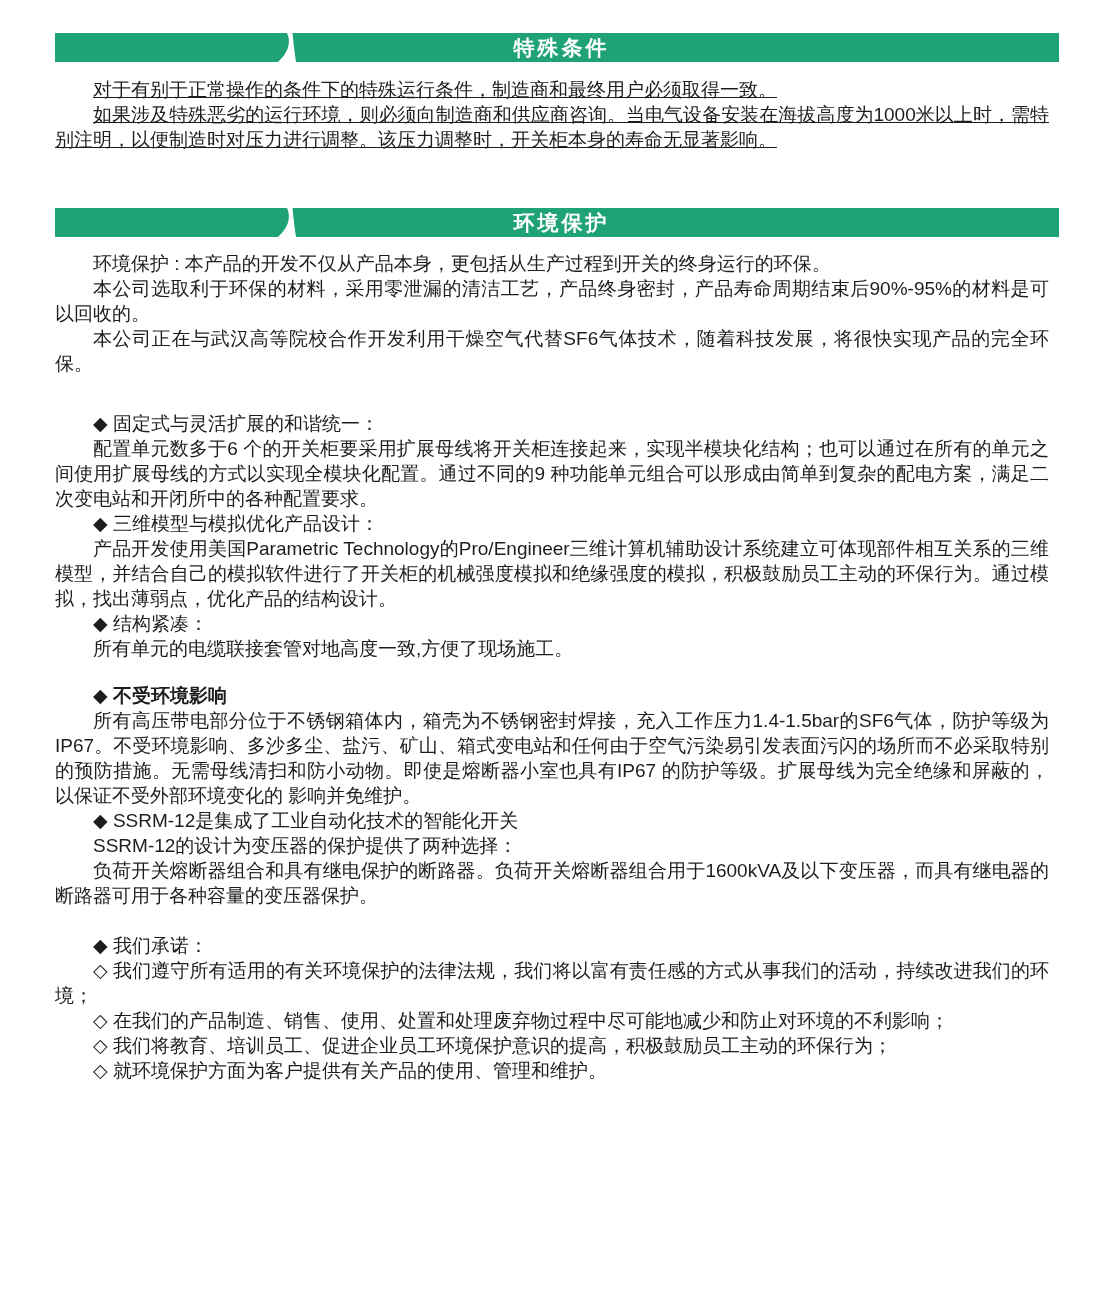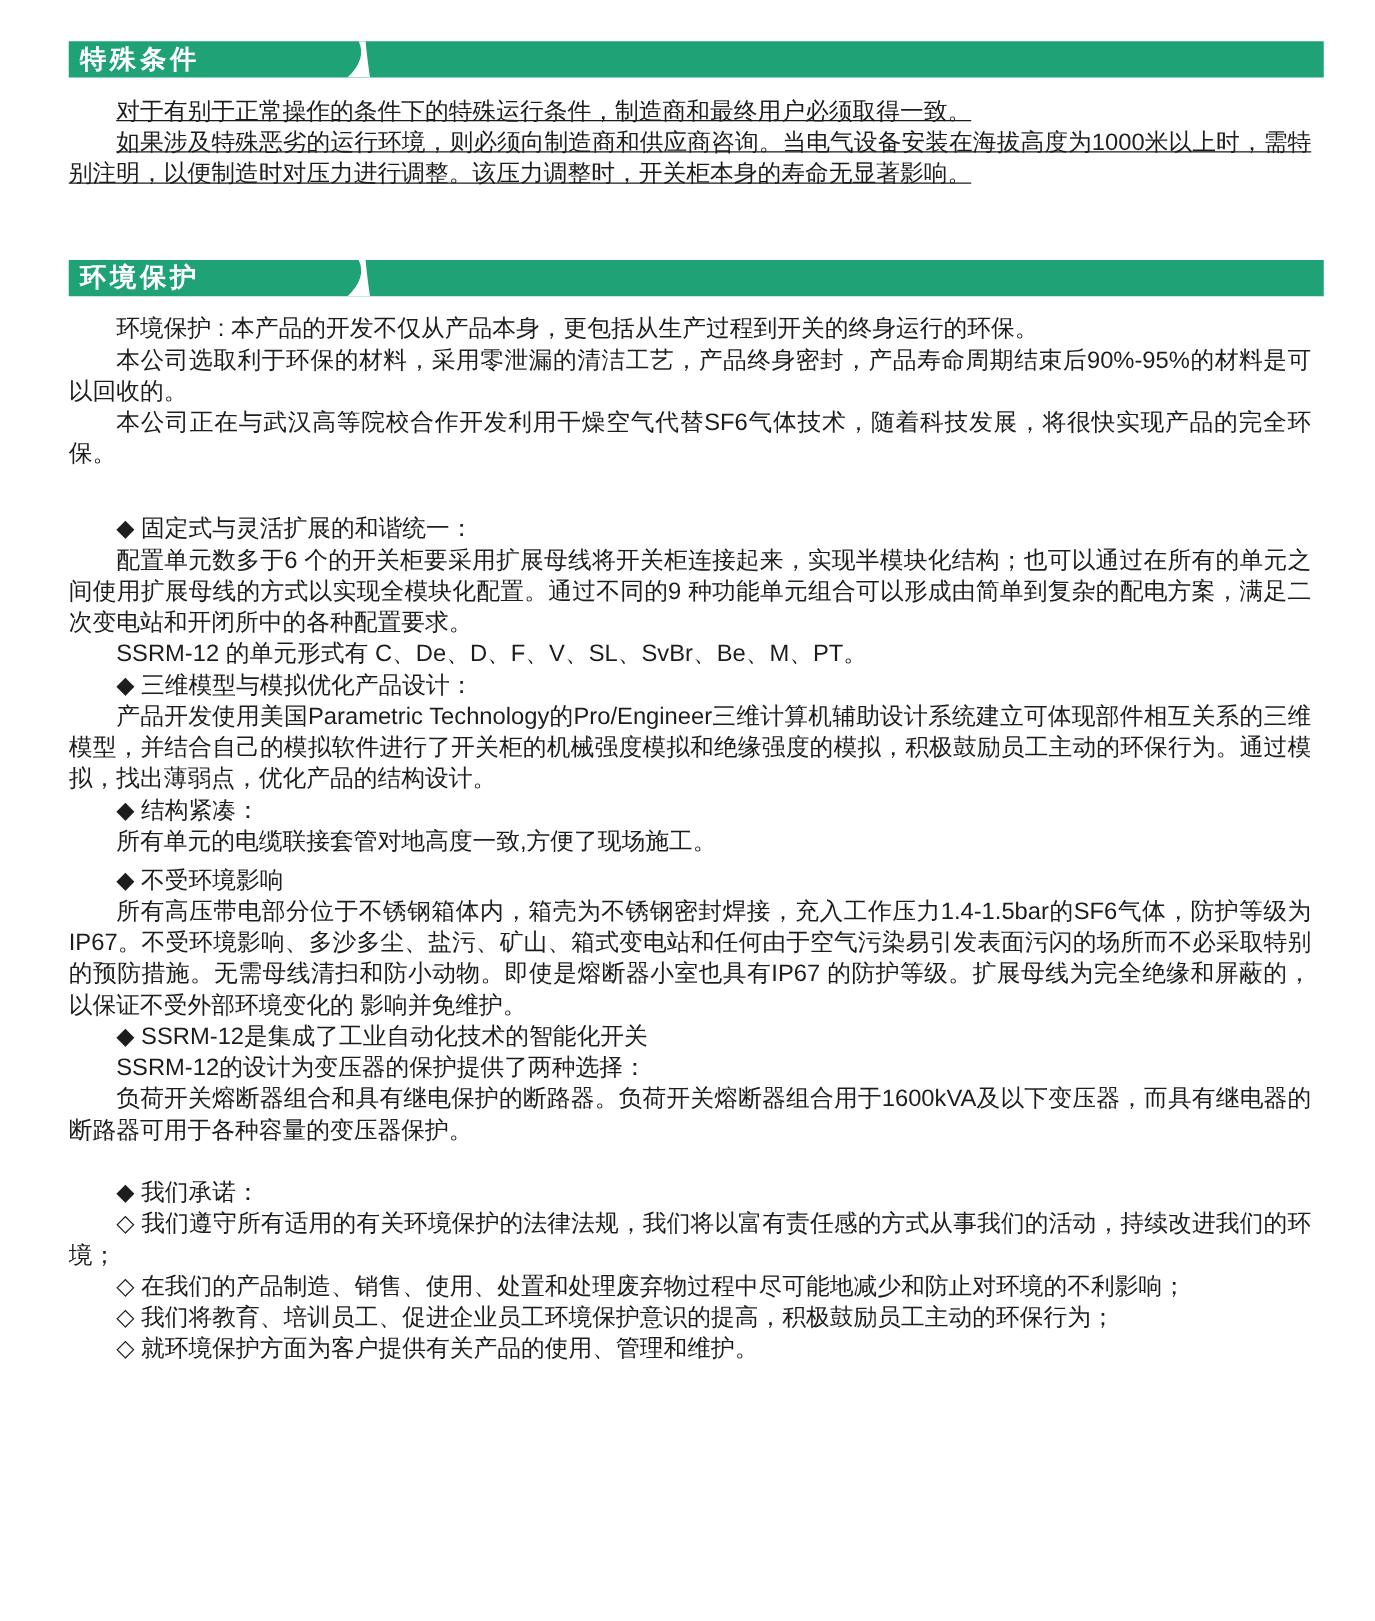--- a/index.html
+++ b/index.html
@@ -24,20 +24,21 @@
   
   .banner {
     position: relative;
     margin-left: 55px;
     width: 1004px;
     height: 29px;
     background: var(--green, #1fa276);
     display: flex;
     align-items: center;
     overflow: visible;
+    justify-content: center;
   }
   .banner-1 { margin-top: 33px; }
   .banner-2 { margin-top: 56px; }
   .banner-title {
     color: #ffffff;
     font-weight: bold;
     font-size: 21px;
     letter-spacing: 3px;
     padding-left: 9px;
     line-height: 29px;
@@ -62,21 +63,21 @@
   }
   .content-1 { margin-top: 15px; text-decoration: underline; }
   .content-2 { margin-top: 14px; }
   p.para, p.head, p.item {
     margin: 0;
     padding: 0;
     text-indent: 2em;
   }
   p.head { font-weight: normal; }
   p.gap  { margin-top: 35px; }
-  p.gap-sm { margin-top: 6px; }
+  p.gap-sm { margin-top: 22px; font-weight: bold; }
   p.gap-md { margin-top: 25px; }
 </style>
 </head>
 <body>
 
 <div class="page">
 
   <div class="banner banner-1">
     <span class="banner-title">特殊条件</span>
     <svg class="swoosh" viewBox="0 0 40 29" preserveAspectRatio="none">
@@ -96,21 +97,20 @@
     </svg>
   </div>
 
   <div class="content content-2">
     <p class="para">环境保护 : 本产品的开发不仅从产品本身，更包括从生产过程到开关的终身运行的环保。</p>
     <p class="para">本公司选取利于环保的材料，采用零泄漏的清洁工艺，产品终身密封，产品寿命周期结束后90%-95%的材料是可以回收的。</p>
     <p class="para">本公司正在与武汉高等院校合作开发利用干燥空气代替SF6气体技术，随着科技发展，将很快实现产品的完全环保。</p>
 
     <p class="head gap">◆ 固定式与灵活扩展的和谐统一：</p>
     <p class="para">配置单元数多于6 个的开关柜要采用扩展母线将开关柜连接起来，实现半模块化结构；也可以通过在所有的单元之间使用扩展母线的方式以实现全模块化配置。通过不同的9 种功能单元组合可以形成由简单到复杂的配电方案，满足二次变电站和开闭所中的各种配置要求。</p>
-    <p class="para">SSRM-12 的单元形式有 C、De、D、F、V、SL、SvBr、Be、M、PT。</p>
 
     <p class="head">◆ 三维模型与模拟优化产品设计：</p>
     <p class="para">产品开发使用美国Parametric Technology的Pro/Engineer三维计算机辅助设计系统建立可体现部件相互关系的三维模型，并结合自己的模拟软件进行了开关柜的机械强度模拟和绝缘强度的模拟，积极鼓励员工主动的环保行为。通过模拟，找出薄弱点，优化产品的结构设计。</p>
 
     <p class="head">◆ 结构紧凑：</p>
     <p class="para">所有单元的电缆联接套管对地高度一致,方便了现场施工。</p>
 
     <p class="head gap-sm">◆ 不受环境影响</p>
     <p class="para">所有高压带电部分位于不锈钢箱体内，箱壳为不锈钢密封焊接，充入工作压力1.4-1.5bar的SF6气体，防护等级为IP67。不受环境影响、多沙多尘、盐污、矿山、箱式变电站和任何由于空气污染易引发表面污闪的场所而不必采取特别的预防措施。无需母线清扫和防小动物。即使是熔断器小室也具有IP67 的防护等级。扩展母线为完全绝缘和屏蔽的，以保证不受外部环境变化的 影响并免维护。</p>
 

